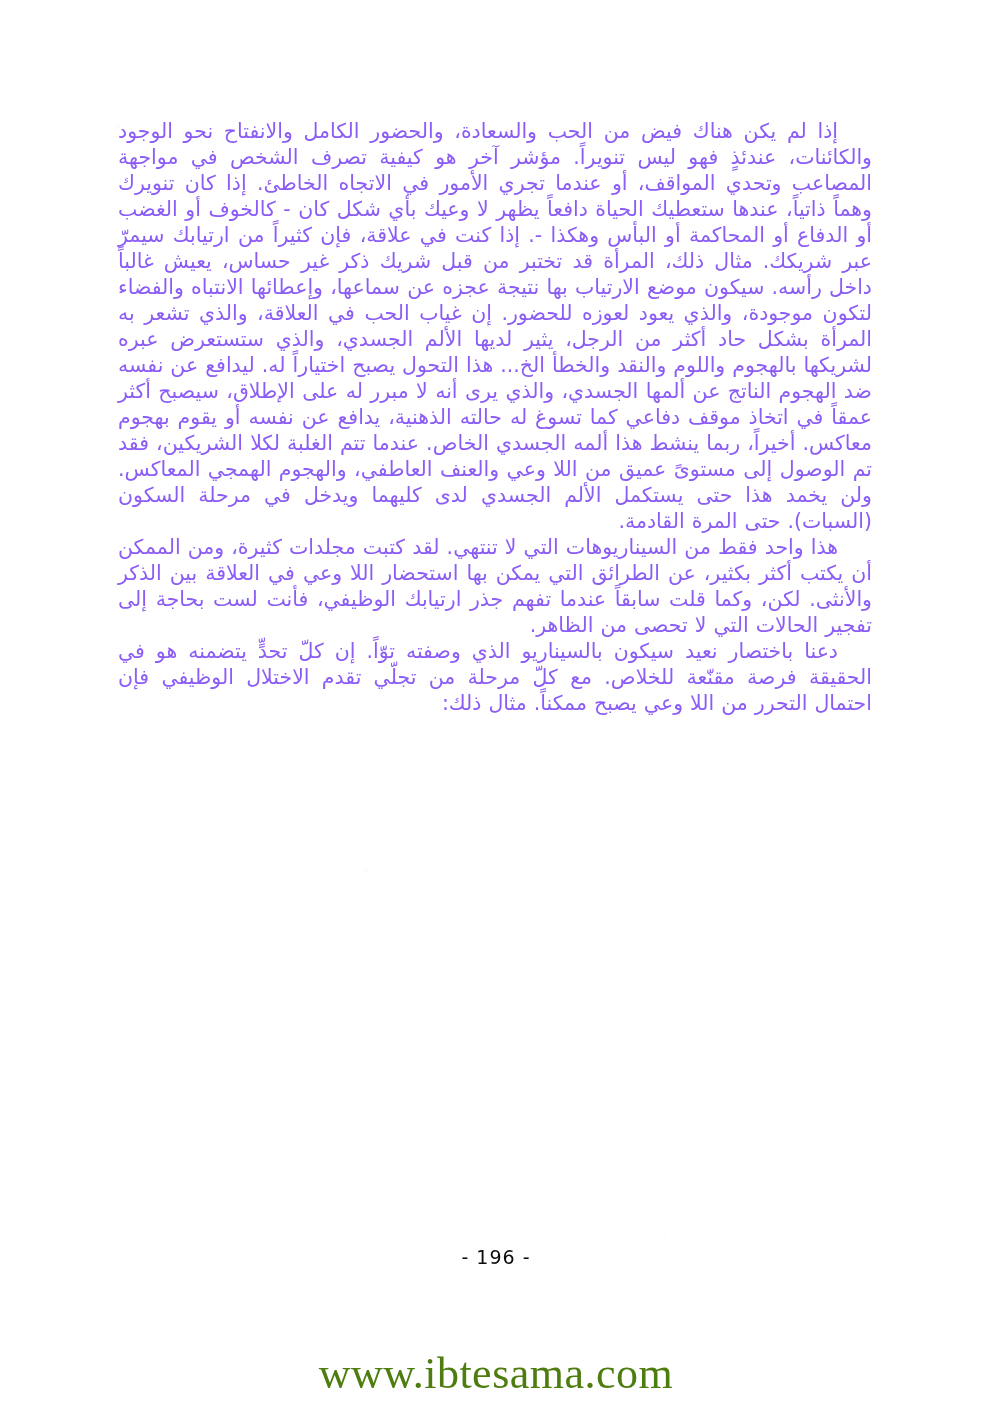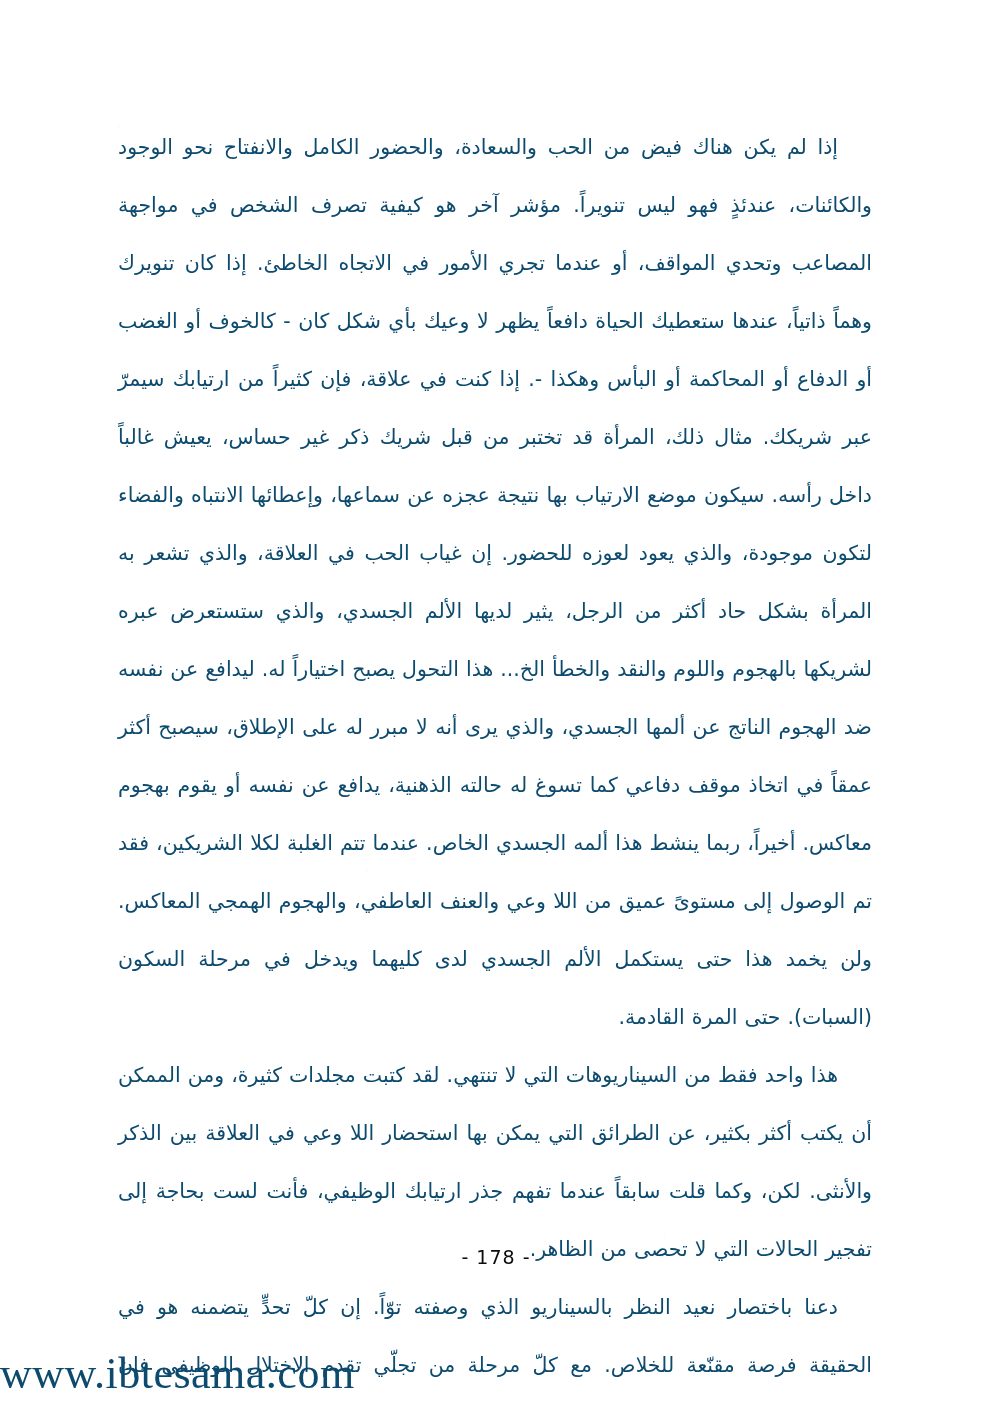--- a/index.html
+++ b/index.html
@@ -42,22 +42,22 @@
 
   p.para {
     margin: 0 0 0 0;
     text-align: justify;
     text-align-last: right;
     text-justify: inter-word;
     direction: rtl;
     unicode-bidi: isolate;
     font-family: "DejaVu Sans", sans-serif;
     font-size: 20.5px;
-    line-height: 58px;
-    color: #0c4a6e;
+    line-height: 26px;
+    color: #8b5cf6;
     text-indent: 34px;
     word-spacing: 0.5px;
     letter-spacing: 0px;
     -webkit-font-smoothing: none;
     font-weight: 500;
   }
   p.para + p.para {
     margin-top: 0px;
   }
 
@@ -73,40 +73,41 @@
     color: #0c0c0c;
     letter-spacing: 1px;
     z-index: 2;
   }
 
   #watermark {
     position: absolute;
     top: 1348px;
     left: 0;
     right: 0;
+    text-align: center;
     direction: ltr;
     font-family: "Liberation Serif", "DejaVu Serif", serif;
     font-size: 44px;
     font-weight: 400;
-    color: #0c4a6e;
+    color: #4d7c0f;
     letter-spacing: 0.5px;
     z-index: 3;
     user-select: none;
   }
 </style>
 </head>
 <body>
 
 <div id="page">
 
   <div id="scan-texture"></div>
 
   <div id="text-block">
     <p class="para">إذا لم يكن هناك فيض من الحب والسعادة، والحضور الكامل والانفتاح نحو الوجود والكائنات، عندئذٍ فهو ليس تنويراً. مؤشر آخر هو كيفية تصرف الشخص في مواجهة المصاعب وتحدي المواقف، أو عندما تجري الأمور في الاتجاه الخاطئ. إذا كان تنويرك وهماً ذاتياً، عندها ستعطيك الحياة دافعاً يظهر لا وعيك بأي شكل كان - كالخوف أو الغضب أو الدفاع أو المحاكمة أو البأس وهكذا -. إذا كنت في علاقة، فإن كثيراً من ارتيابك سيمرّ عبر شريكك. مثال ذلك، المرأة قد تختبر من قبل شريك ذكر غير حساس، يعيش غالباً داخل رأسه. سيكون موضع الارتياب بها نتيجة عجزه عن سماعها، وإعطائها الانتباه والفضاء لتكون موجودة، والذي يعود لعوزه للحضور. إن غياب الحب في العلاقة، والذي تشعر به المرأة بشكل حاد أكثر من الرجل، يثير لديها الألم الجسدي، والذي ستستعرض عبره لشريكها بالهجوم واللوم والنقد والخطأ الخ... هذا التحول يصبح اختياراً له. ليدافع عن نفسه ضد الهجوم الناتج عن ألمها الجسدي، والذي يرى أنه لا مبرر له على الإطلاق، سيصبح أكثر عمقاً في اتخاذ موقف دفاعي كما تسوغ له حالته الذهنية، يدافع عن نفسه أو يقوم بهجوم معاكس. أخيراً، ربما ينشط هذا ألمه الجسدي الخاص. عندما تتم الغلبة لكلا الشريكين، فقد تم الوصول إلى مستوىً عميق من اللا وعي والعنف العاطفي، والهجوم الهمجي المعاكس. ولن يخمد هذا حتى يستكمل الألم الجسدي لدى كليهما ويدخل في مرحلة السكون (السبات). حتى المرة القادمة.</p>
     <p class="para">هذا واحد فقط من السيناريوهات التي لا تنتهي. لقد كتبت مجلدات كثيرة، ومن الممكن أن يكتب أكثر بكثير، عن الطرائق التي يمكن بها استحضار اللا وعي في العلاقة بين الذكر والأنثى. لكن، وكما قلت سابقاً عندما تفهم جذر ارتيابك الوظيفي، فأنت لست بحاجة إلى تفجير الحالات التي لا تحصى من الظاهر.</p>
-    <p class="para">دعنا باختصار نعيد النظر بالسيناريو الذي وصفته توّاً. إن كلّ تحدٍّ يتضمنه هو في الحقيقة فرصة مقنّعة للخلاص. مع كلّ مرحلة من تجلّي تقدم الاختلال الوظيفي فإن احتمال التحرر من اللا وعي يصبح ممكناً. مثال ذلك:</p>
+    <p class="para">دعنا باختصار نعيد سيكون بالسيناريو الذي وصفته توّاً. إن كلّ تحدٍّ يتضمنه هو في الحقيقة فرصة مقنّعة للخلاص. مع كلّ مرحلة من تجلّي تقدم الاختلال الوظيفي فإن احتمال التحرر من اللا وعي يصبح ممكناً. مثال ذلك:</p>
   </div>
 
-  <div id="page-number">- 178 -</div>
+  <div id="page-number">- 196 -</div>
 
   <div id="watermark">www.ibtesama.com</div>
 
 </div>
 
 </body></html>

